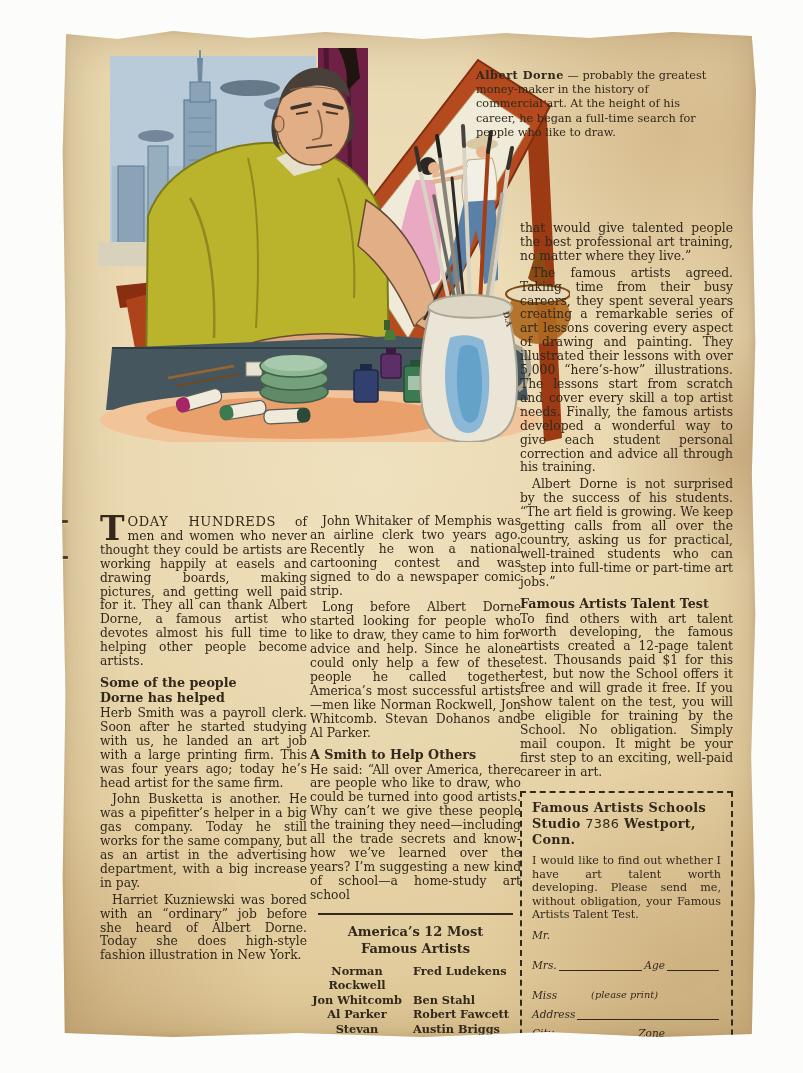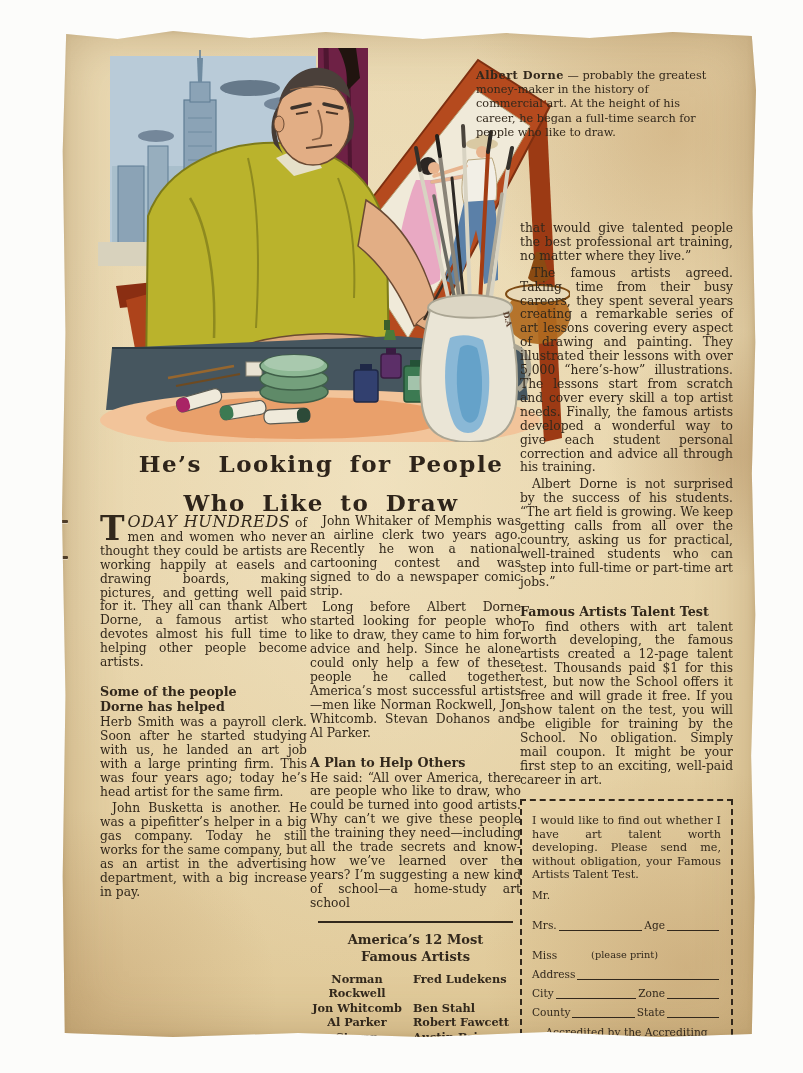--- a/index.html
+++ b/index.html
@@ -34,39 +34,39 @@
   
   .caption{position:absolute;left:414px;top:38px;width:236px;font-size:11.3px;line-height:14.2px;text-align:left;}
   .caption b{font-weight:bold;letter-spacing:.5px;}
   
   .headline{position:absolute;left:28px;top:414px;width:462px;text-align:center;
     font-weight:bold;font-size:23px;line-height:39px;letter-spacing:1.5px;word-spacing:7px;color:#2e241a;}
   
   .col{position:absolute;font-size:12.3px;line-height:13.9px;text-align:justify;}
   .col p{margin:0 0 3px 0;}
   .col p.ind{text-indent:12px;}
-  .subhead{font-weight:bold;font-size:12.7px;line-height:15px;margin:14px 0 2px 0;white-space:pre-line;text-align:left;}
+  .subhead{font-weight:bold;font-size:12.7px;line-height:15px;margin:6px 0 2px 0;white-space:pre-line;text-align:left;}
   .col-left{left:38px;top:485px;width:207px;}
   .col-mid{left:248px;top:485px;width:211px;}
   .col-right{left:458px;top:192px;width:213px;}
   .dropcap{float:left;font-size:33px;line-height:26px;font-weight:bold;margin:1px 3px 0 0;}
-  .smallcaps{font-size:16px;letter-spacing:.6px;font-style:italic;}
+  .smallcaps{font-size:13px;letter-spacing:.6px;}
   
   .artists{margin-top:10px;}
   .artists .rule{border-top:2px solid #32281c;width:92%;margin:0 auto 8px auto;}
   .artists-title{font-weight:bold;font-size:13px;line-height:17px;text-align:center;white-space:pre-line;margin-bottom:7px;}
   .artists-row{display:grid;grid-template-columns:1fr 1.15fr;column-gap:9px;font-weight:bold;font-size:11.3px;line-height:14.6px;}
   .artists-row .l{text-align:center;}
   .artists-row .r{text-align:left;}
   
   .coupon{margin-top:12px;border:2.5px dashed #32281c;padding:7px 10px 8px 10px;text-align:left;}
   .coupon-head{font-weight:bold;font-size:12.8px;line-height:16px;letter-spacing:.3px;}
   .coupon-head .studio-num{font-weight:normal;font-family:"DejaVu Sans","Liberation Sans",sans-serif;}
   .coupon-body{font-size:11.2px;line-height:13.4px;text-align:justify;margin:6px 0 8px 0;}
-  .cfield{font-size:10.6px;line-height:12px;display:flex;align-items:flex-end;margin-top:7px;}
+  .cfield{font-style:italic;font-size:10.6px;line-height:12px;display:flex;align-items:flex-end;margin-top:7px;}
   .cfield .rule{flex:1 1 auto;border-bottom:1px solid #32281c;margin:0 2px;height:10px;}
   .cfield .rule.short{flex:0 0 52px;}
   .cfield .pp{font-size:9.8px;margin-left:34px;}
   .cfield.tight{margin-top:18px;}
   .accred{font-size:10.7px;line-height:12.6px;text-align:center;margin-top:9px;font-style:normal;}
 </style>
 </head>
 <body>
 
 <div class="page">
@@ -231,37 +231,34 @@
         <path d="M352,290 C344,318 346,354 356,376 C362,388 378,388 384,376 C394,352 393,316 385,292 C374,286 360,286 352,290 Z" fill="#7fb3d6" opacity="0.9"></path>
         <path d="M362,300 C357,322 358,350 364,368 C368,377 376,377 380,368 C386,348 385,318 379,300 C373,296 366,296 362,300 Z" fill="#5b9cc6" opacity="0.8"></path>
         <path d="M416,298 C434,304 436,330 420,342" stroke="#aaa593" stroke-width="5" fill="none"></path>
       </g>
     </svg>
     <span class="sig">D.A</span>
   </div>
 
   <div class="caption"><b>Albert Dorne</b><span> — probably the greatest money-maker in the history of commercial art. At the height of his career, he began a full-time search for people who like to draw.</span></div>
 
-  <div class="headline">
-    <div>He’s Looking for People</div>
-    <div>Who Like to Draw</div>
-  </div>
 
   <div class="col col-left">
     <p><span class="dropcap">T</span><span class="smallcaps">ODAY HUNDREDS</span><span> of men and women who never thought they could be artists are working happily at easels and drawing boards, making pictures, and getting well paid for it. They all can thank Albert Dorne, a famous artist who devotes almost his full time to helping other people become artists.</span></p>
     <div class="subhead">Some of the people
 Dorne has helped</div>
     <p>Herb Smith was a payroll clerk. Soon after he started studying with us, he landed an art job with a large printing firm. This was four years ago; today he’s head artist for the same firm.</p>
     <p class="ind">John Busketta is another. He was a pipefitter’s helper in a big gas company. Today he still works for the same company, but as an artist in the advertising department, with a big increase in pay.</p>
+    <p class="ind">Harriet Kuzniewski was bored with an “ordinary” job before she heard of Albert Dorne. Today she does high-style fashion illustration in New York.</p>
   </div>
 
   <div class="col col-mid">
     <p class="ind">John Whitaker of Memphis was an airline clerk two years ago. Recently he won a national cartooning contest and was signed to do a newspaper comic strip.</p>
     <p class="ind">Long before Albert Dorne started looking for people who like to draw, they came to him for advice and help. Since he alone could only help a few of these people he called together America’s most successful artists —men like Norman Rockwell, Jon Whitcomb. Stevan Dohanos and Al Parker.</p>
-    <div class="subhead">A Plan to Help Others</div>
+    <div class="subhead">A Smith to Help Others</div>
     <p>He said: “All over America, there are people who like to draw, who could be turned into good artists. Why can’t we give these people the training they need—including all the trade secrets and know-how we’ve learned over the years? I’m suggesting a new kind of school—a home-study art school</p>
     <div class="artists">
       <div class="rule"></div>
       <div class="artists-title">America’s 12 Most
 Famous Artists</div>
       <div class="artists-row">
           <span class="l">Norman Rockwell</span>
           <span class="r">Fred Ludekens</span>
         </div>
       <div class="artists-row">
@@ -285,20 +282,24 @@
   </div>
 
   <div class="col col-right">
     <p>that would give talented people the best professional art training, no matter where they live.”</p>
     <p class="ind">The famous artists agreed. Taking time from their busy careers, they spent several years creating a remarkable series of art lessons covering every aspect of drawing and painting. They illustrated their lessons with over 5,000 “here’s-how” illustrations. The lessons start from scratch and cover every skill a top artist needs. Finally, the famous artists developed a wonderful way to give each student personal correction and advice all through his training.</p>
     <p class="ind">Albert Dorne is not surprised by the success of his students. “The art field is growing. We keep getting calls from all over the country, asking us for practical, well-trained students who can step into full-time or part-time art jobs.”</p>
     <div class="subhead">Famous Artists Talent Test</div>
     <p>To find others with art talent worth developing, the famous artists created a 12-page talent test. Thousands paid $1 for this test, but now the School offers it free and will grade it free. If you show talent on the test, you will be eligible for training by the School. No obligation. Simply mail coupon. It might be your first step to an exciting, well-paid career in art.</p>
 
     <div class="coupon">
+      <div class="coupon-head">
+        <div>Famous Artists Schools</div>
+        <div><span>Studio </span><span class="studio-num">7386</span><span> Westport, Conn.</span></div>
+      </div>
       <div class="coupon-body">I would like to find out whether I have art talent worth developing. Please send me, without obligation, your Famous Artists Talent Test.</div>
       <div class="cfield">
           <span>Mr.</span>
         </div>
       <div class="cfield tight">
           <span>Mrs.</span>
           <span class="rule"></span>
           <span>Age</span>
           <span class="rule short"></span>
         </div>

